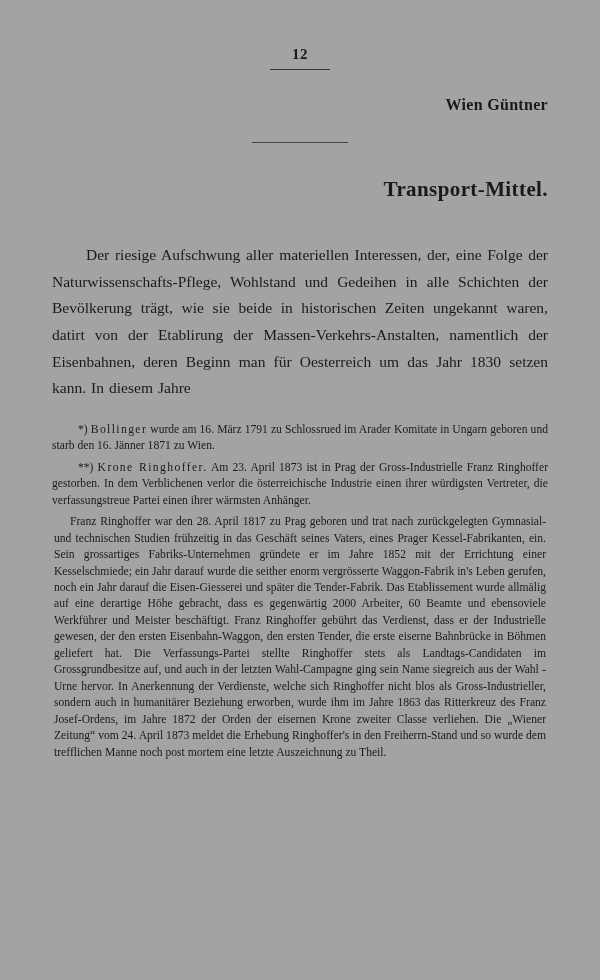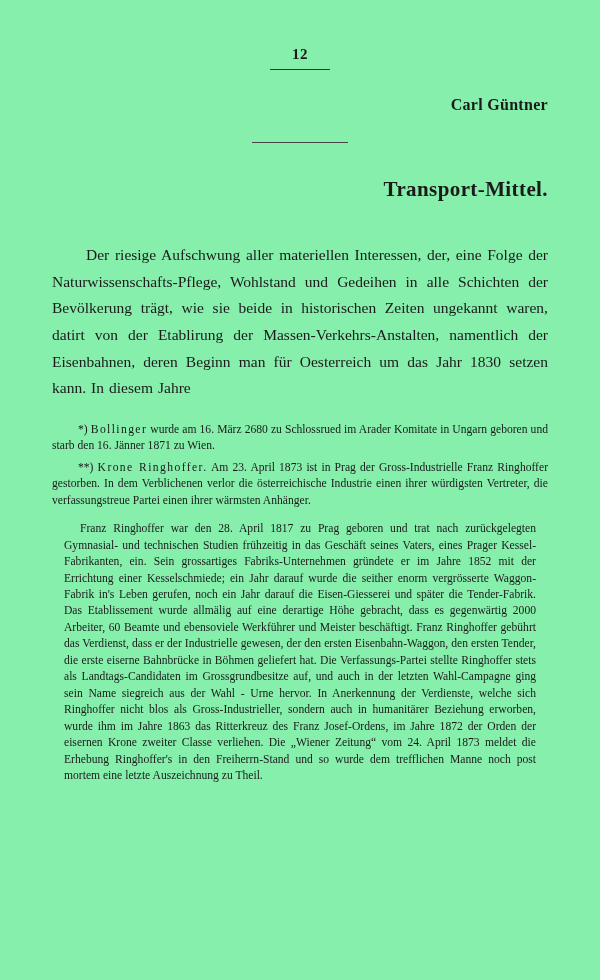--- a/index.html
+++ b/index.html
@@ -13,21 +13,21 @@
     font-family: "Liberation Serif", serif;
     color: #1a1a1a;
     overflow: hidden;
   }
   .page {
     position: relative;
     width: 600px;
     height: 980px;
     box-sizing: border-box;
     padding: 46px 52px 20px 52px;
-    background: #86efac;
+    background: #a3a3a3;
   }
   .page-number {
     text-align: center;
     font-size: 15px;
     font-weight: bold;
     letter-spacing: 0.5px;
     margin-bottom: 6px;
   }
   .rule-top {
     width: 60px;
@@ -87,51 +87,51 @@
   }
   .footnote .fn-indent {
     display: inline-block;
     width: 26px;
   }
   .fn-name {
     letter-spacing: 1.4px;
     margin-top: 28px;
   }
   .fn-long p {
-    margin: 12px;
+    margin: 2px;
     text-indent: 0;
   }
   .fn-long .first-line-indent {
     display: inline-block;
     width: 16px;
   }
 </style>
 </head>
 <body>
 
 <div class="page">
 
   <div class="page-number">12</div>
   <div class="rule-top"></div>
 
 
-  <div class="signature">Carl Güntner</div>
+  <div class="signature">Wien Güntner</div>
 
   <div class="rule-mid"></div>
 
   <div class="section-title">Transport-Mittel.</div>
 
   <div class="intro-para"><span class="indent"></span><span>Der riesige Aufschwung aller materiellen Interessen, der, eine Folge der Naturwissenschafts-Pflege, Wohlstand und Gedeihen in alle Schichten der Bevölkerung trägt, wie sie beide in historischen Zeiten ungekannt waren, datirt von der Etablirung der Massen-Verkehrs-Anstalten, namentlich der Eisenbahnen, deren Beginn man für Oesterreich um das Jahr 1830 setzen kann. In diesem Jahre</span></div>
 
   <div class="footnotes">
 
     <div class="footnote">
       <span class="fn-indent"></span><span>*)</span>
       <span class="fn-name">Bollinger</span>
-      <span>wurde am 16. März 2680 zu Schlossrued im Arader Komitate in Ungarn geboren und starb den 16. Jänner 1871 zu Wien.</span>
+      <span>wurde am 16. März 1791 zu Schlossrued im Arader Komitate in Ungarn geboren und starb den 16. Jänner 1871 zu Wien.</span>
     </div>
 
     <div class="footnote">
       <span class="fn-indent"></span><span>**)</span>
       <span class="fn-name">Krone Ringhoffer.</span>
       <span>Am 23. April 1873 ist in Prag der Gross-Industrielle Franz Ringhoffer gestorben. In dem Verblichenen verlor die österreichische Industrie einen ihrer würdigsten Vertreter, die verfassungstreue Partei einen ihrer wärmsten Anhänger.</span>
     </div>
 
     <div class="footnote fn-long">
       <p><span class="first-line-indent"></span><span>Franz Ringhoffer war den 28. April 1817 zu Prag geboren und trat nach zurückgelegten Gymnasial- und technischen Studien frühzeitig in das Geschäft seines Vaters, eines Prager Kessel-Fabrikanten, ein. Sein grossartiges Fabriks-Unternehmen gründete er im Jahre 1852 mit der Errichtung einer Kesselschmiede; ein Jahr darauf wurde die seither enorm vergrösserte Waggon-Fabrik in's Leben gerufen, noch ein Jahr darauf die Eisen-Giesserei und später die Tender-Fabrik. Das Etablissement wurde allmälig auf eine derartige Höhe gebracht, dass es gegenwärtig 2000 Arbeiter, 60 Beamte und ebensoviele Werkführer und Meister beschäftigt. Franz Ringhoffer gebührt das Verdienst, dass er der Industrielle gewesen, der den ersten Eisenbahn-Waggon, den ersten Tender, die erste eiserne Bahnbrücke in Böhmen geliefert hat. Die Verfassungs-Partei stellte Ringhoffer stets als Landtags-Candidaten im Grossgrundbesitze auf, und auch in der letzten Wahl-Campagne ging sein Name siegreich aus der Wahl - Urne hervor. In Anerkennung der Verdienste, welche sich Ringhoffer nicht blos als Gross-Industrieller, sondern auch in humanitärer Beziehung erworben, wurde ihm im Jahre 1863 das Ritterkreuz des Franz Josef-Ordens, im Jahre 1872 der Orden der eisernen Krone zweiter Classe verliehen. Die „Wiener Zeitung“ vom 24. April 1873 meldet die Erhebung Ringhoffer's in den Freiherrn-Stand und so wurde dem trefflichen Manne noch post mortem eine letzte Auszeichnung zu Theil.</span></p>

